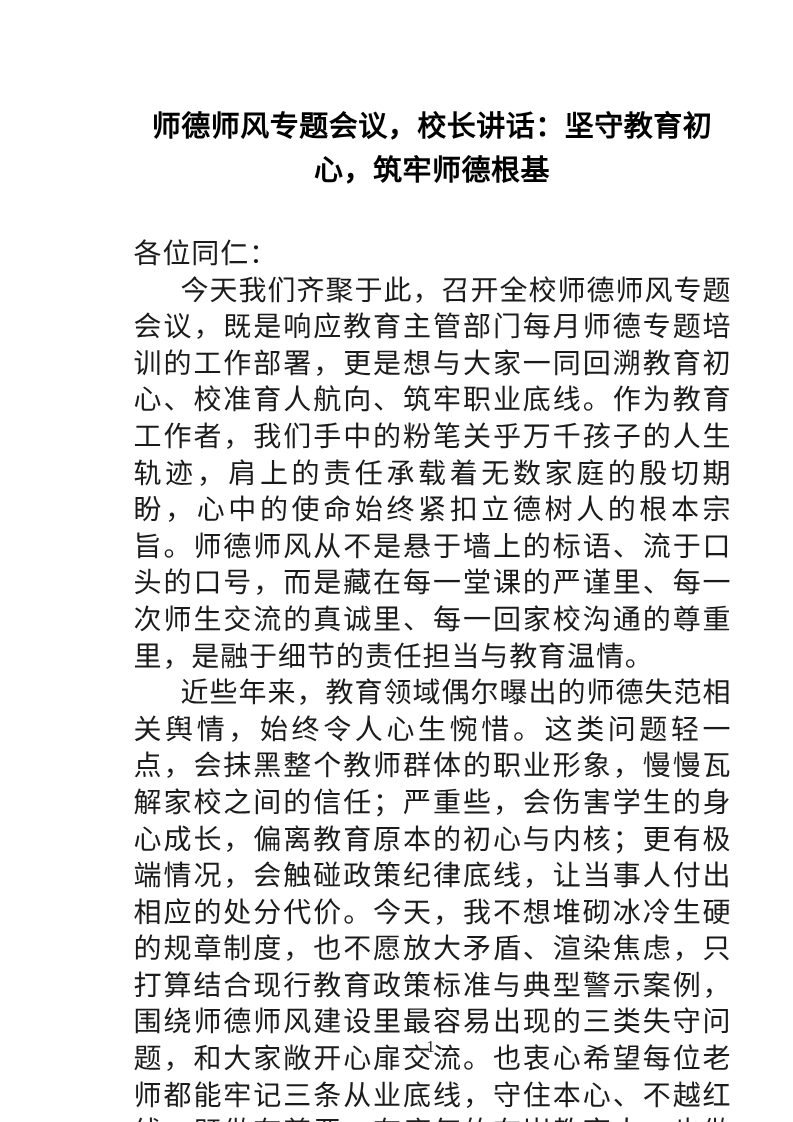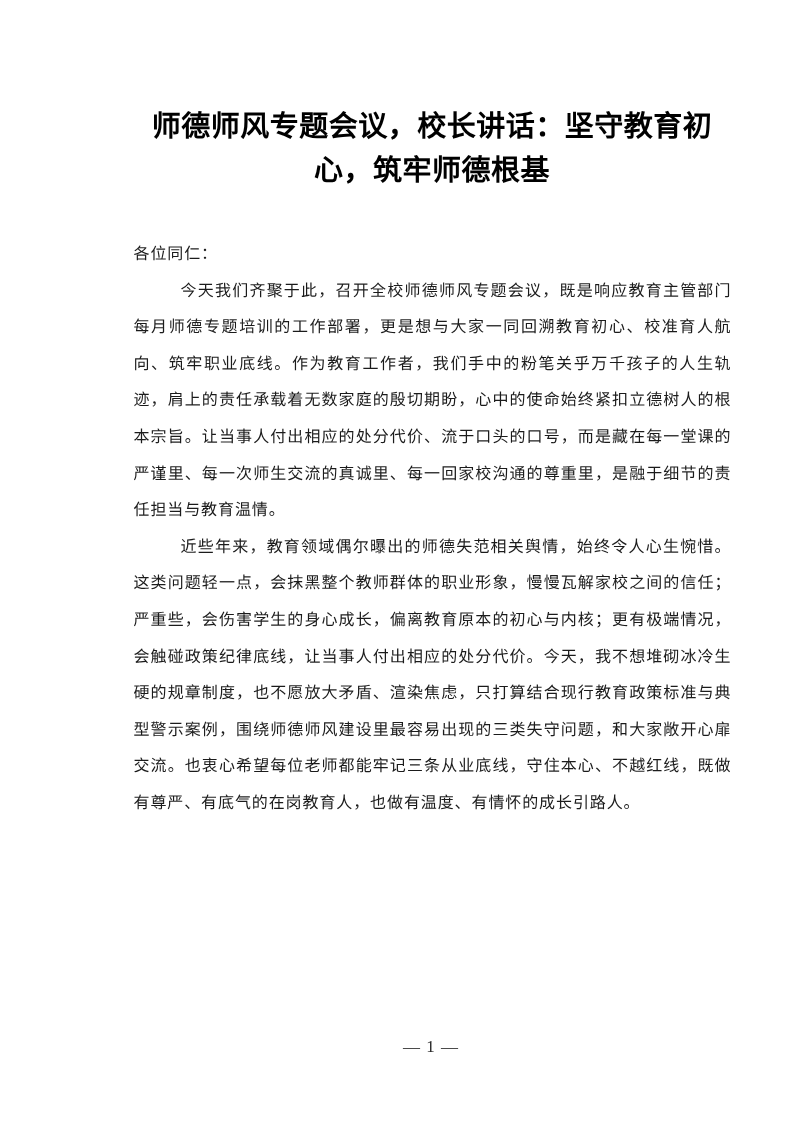--- a/index.html
+++ b/index.html
@@ -39,21 +39,21 @@
   
   .body-block {
     position: absolute;
     left: 99px;
     top: 236px;
     width: 598px;
   }
 
   .para {
     font-family: "Liberation Serif", "DejaVu Serif", serif;
-    font-size: 16px;
+    font-size: 28px;
     line-height: 36.6px;
     color: #1b1b1b;
     margin: 0;
     text-align: justify;
     text-justify: inter-ideograph;
     letter-spacing: 0.9px;
     text-indent: 0;
   }
 
   .para.indent {
@@ -79,21 +79,21 @@
 
 <div class="page">
 
   <h1 class="doc-title">师德师风专题会议，校长讲话：坚守教育初心，筑牢师德根基</h1>
 
   <div class="body-block">
 
     <p class="para">各位同仁：</p>
 
 
-    <p class="para indent">今天我们齐聚于此，召开全校师德师风专题会议，既是响应教育主管部门每月师德专题培训的工作部署，更是想与大家一同回溯教育初心、校准育人航向、筑牢职业底线。作为教育工作者，我们手中的粉笔关乎万千孩子的人生轨迹，肩上的责任承载着无数家庭的殷切期盼，心中的使命始终紧扣立德树人的根本宗旨。让当事人付出相应的处分代价、流于口头的口号，而是藏在每一堂课的严谨里、每一次师生交流的真诚里、每一回家校沟通的尊重里，是融于细节的责任担当与教育温情。</p>
+    <p class="para indent">今天我们齐聚于此，召开全校师德师风专题会议，既是响应教育主管部门每月师德专题培训的工作部署，更是想与大家一同回溯教育初心、校准育人航向、筑牢职业底线。作为教育工作者，我们手中的粉笔关乎万千孩子的人生轨迹，肩上的责任承载着无数家庭的殷切期盼，心中的使命始终紧扣立德树人的根本宗旨。师德师风从不是悬于墙上的标语、流于口头的口号，而是藏在每一堂课的严谨里、每一次师生交流的真诚里、每一回家校沟通的尊重里，是融于细节的责任担当与教育温情。</p>
 
     <p class="para indent">近些年来，教育领域偶尔曝出的师德失范相关舆情，始终令人心生惋惜。这类问题轻一点，会抹黑整个教师群体的职业形象，慢慢瓦解家校之间的信任；严重些，会伤害学生的身心成长，偏离教育原本的初心与内核；更有极端情况，会触碰政策纪律底线，让当事人付出相应的处分代价。今天，我不想堆砌冰冷生硬的规章制度，也不愿放大矛盾、渲染焦虑，只打算结合现行教育政策标准与典型警示案例，围绕师德师风建设里最容易出现的三类失守问题，和大家敞开心扉交流。也衷心希望每位老师都能牢记三条从业底线，守住本心、不越红线，既做有尊严、有底气的在岗教育人，也做有温度、有情怀的成长引路人。</p>
 
   </div>
 
   <div class="page-footer">— 1 —</div>
 
 </div>
 
 </body></html>

